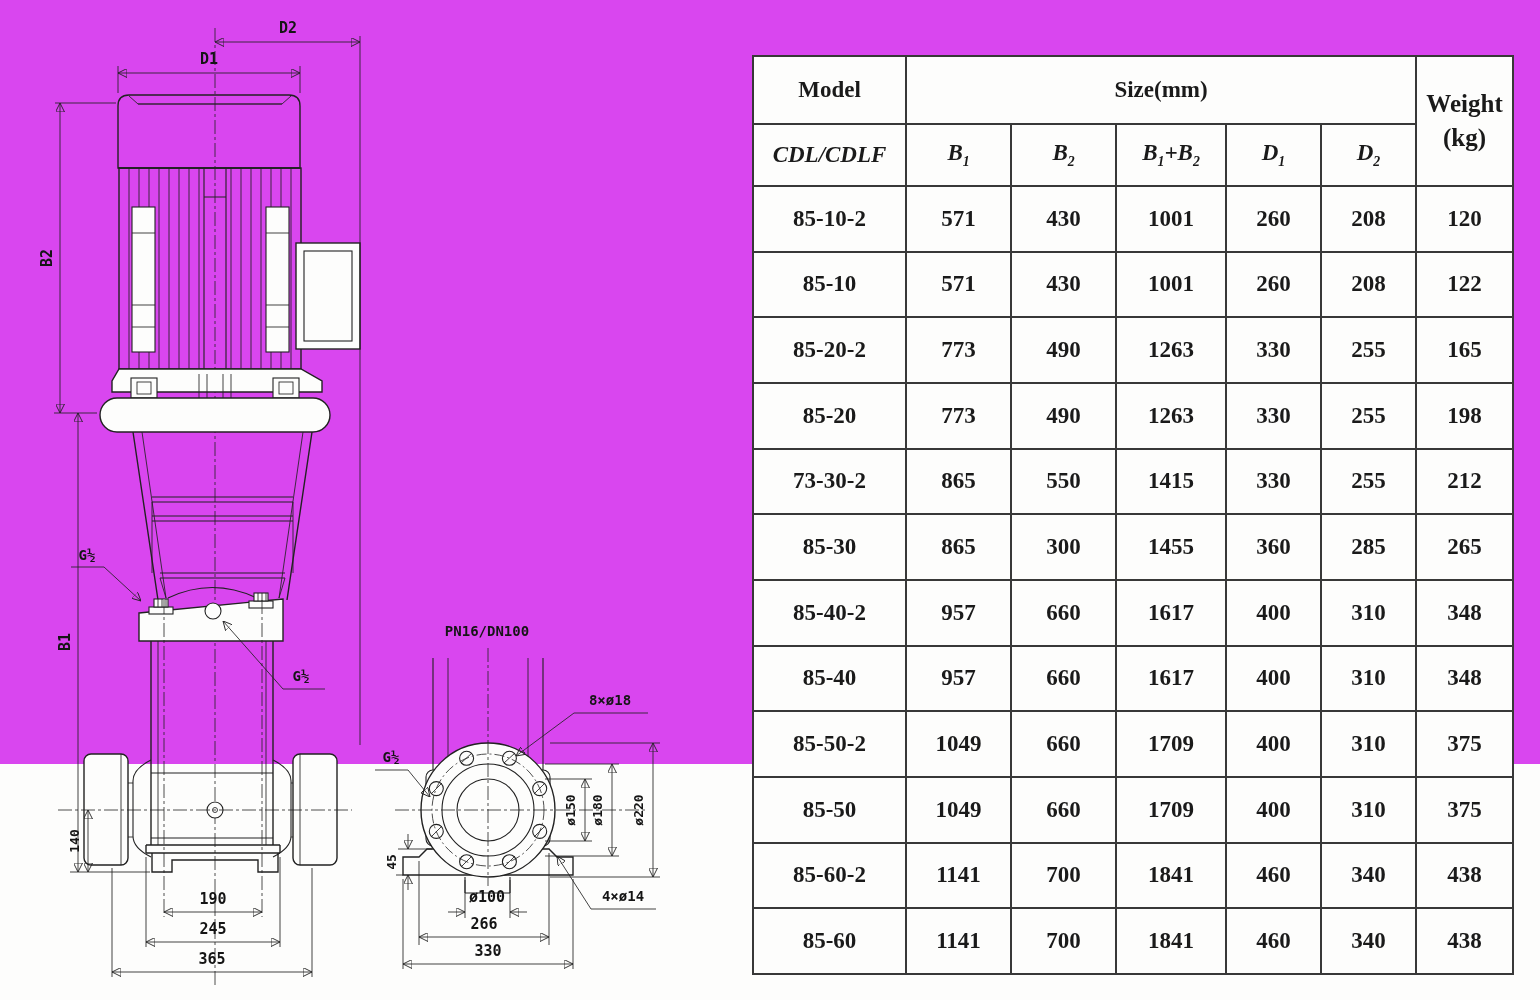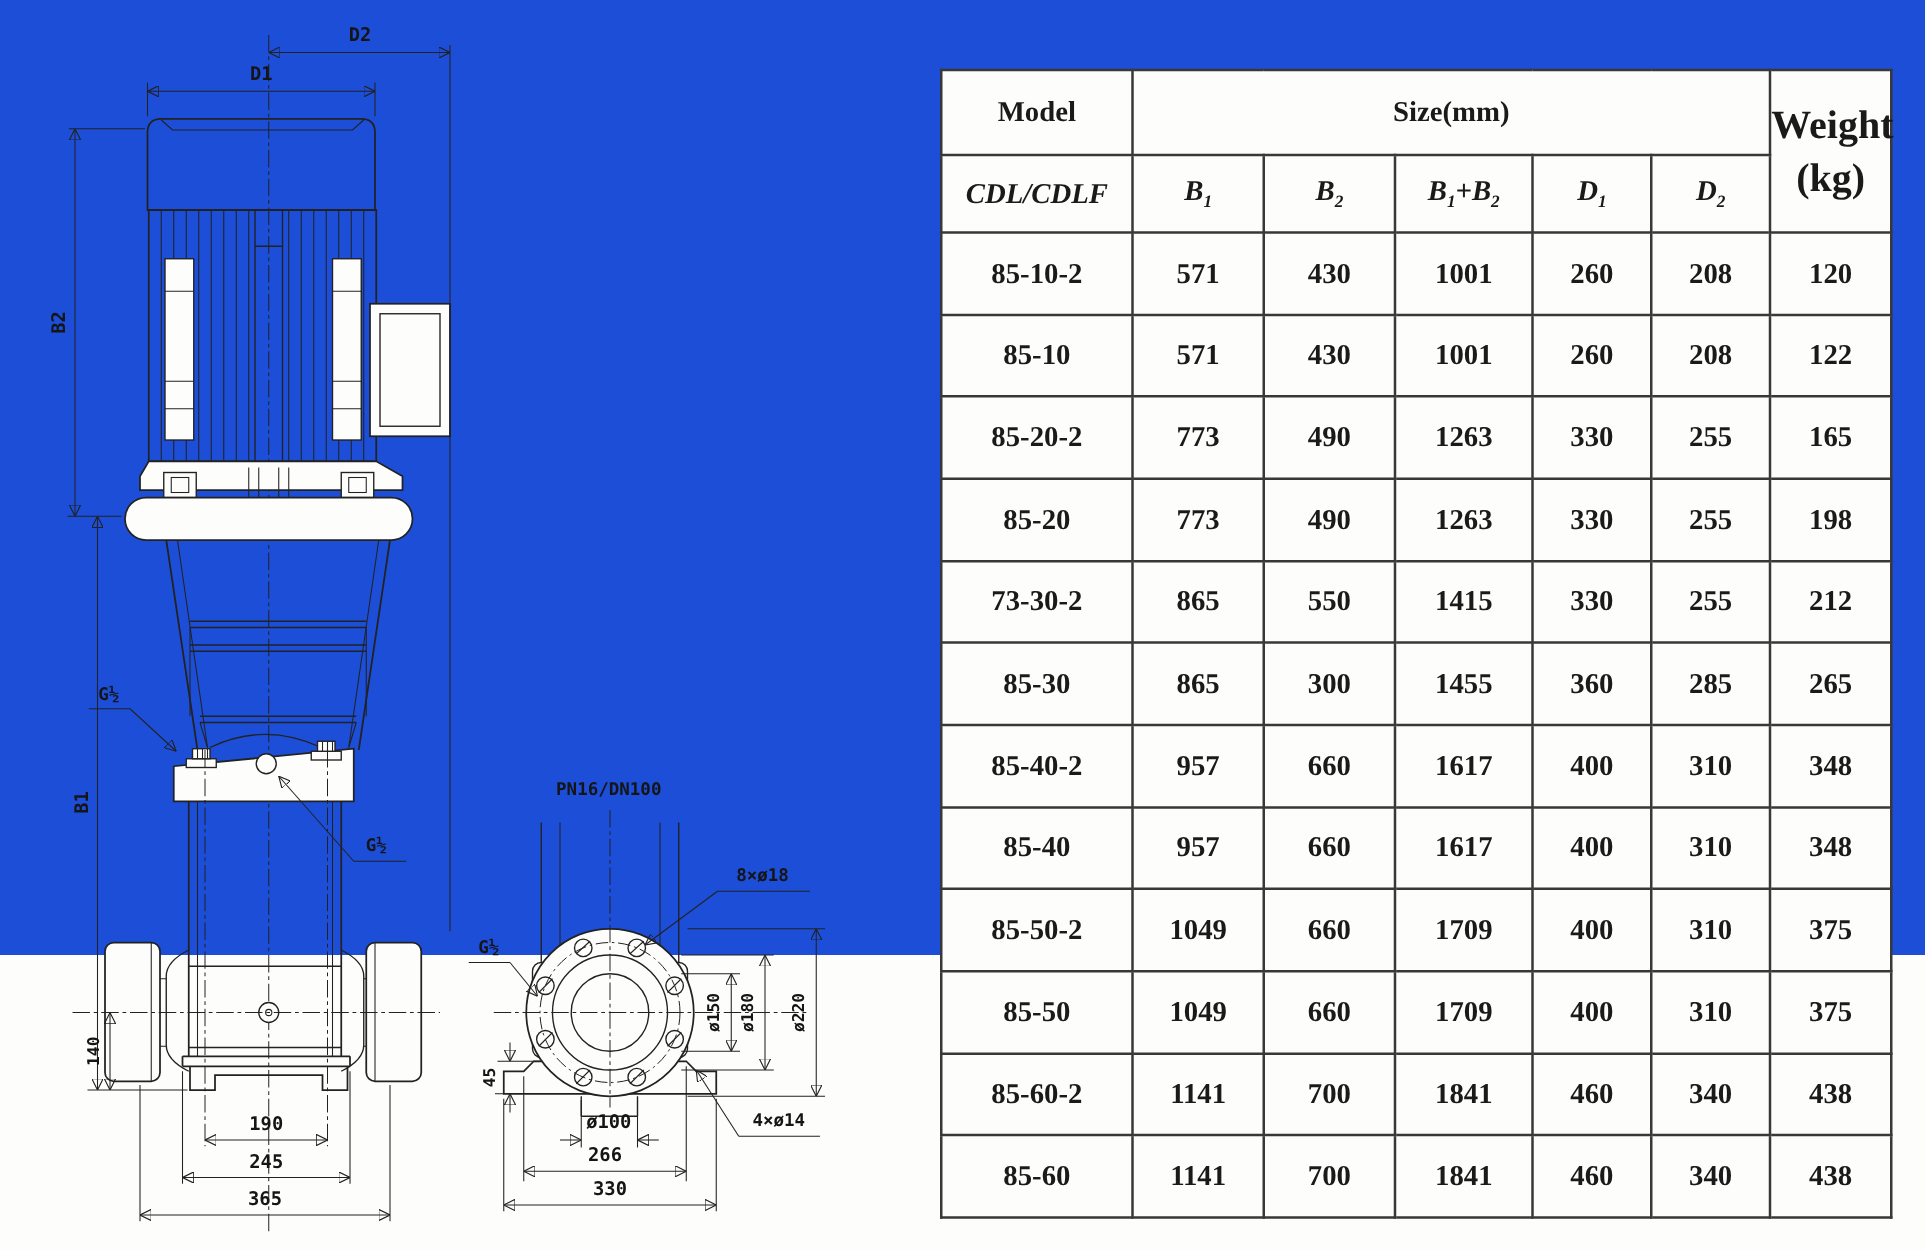--- a/index.html
+++ b/index.html
@@ -1,35 +1,35 @@
 <!DOCTYPE html>
 <html><head>
 <meta charset="utf-8">
 <style>
   html,body{margin:0;padding:0;}
   body{width:1540px;height:1000px;background:#fdfdfc;overflow:hidden;}
-  .page{position:relative;width:1540px;height:764px;background:#1d4ed8;}
+  .page{position:relative;width:1540px;height:764px;background:#d946ef;}
   .drawing{position:absolute;left:0;top:0;width:740px;height:1000px;}
   svg line,svg path,svg rect,svg circle,svg polyline,svg polygon{stroke:#222;fill:none;}
   .thick{stroke-width:1.4;}
   .med{stroke-width:1.1;}
   .thin{stroke-width:0.85;}
   .cl{stroke-width:0.8;stroke-dasharray:14 3 3 3;}
   .dash{stroke-width:0.8;stroke-dasharray:10 3 2 3;}
   .wfill{fill:#fdfdfc;}
   .cadtxt{font-family:"DejaVu Sans Mono",monospace;font-weight:bold;fill:#151515;stroke:none;}
   .t15{font-size:15px;} .t14{font-size:14px;} .t13{font-size:13px;}
   .table-wrap{position:absolute;left:752px;top:55px;}
   table.dim-table{border-collapse:collapse;width:760px;height:920px;table-layout:fixed;
     font-family:"Liberation Serif",serif;font-weight:bold;color:#1a1a1a;}
   table.dim-table td{border:2px solid #383838;text-align:center;vertical-align:middle;
     font-size:23px;padding:0;background:#fdfdfc;}
   td.hd{font-size:26px;}
   td.hd2{font-size:23px;}
-  td.wcell div{line-height:1.35;font-size:32px;}
+  td.wcell div{line-height:1.35;font-size:25px;}
   sub{font-size:0.6em;}
   tr.r1{height:68px;margin-left:24px;} tr.r2{height:62px;font-style:italic;}
 </style>
 </head>
 <body>
 
 <div class="page">
 
   <svg class="drawing" viewBox="0 0 740 1000" xmlns="http://www.w3.org/2000/svg">
     <defs>

